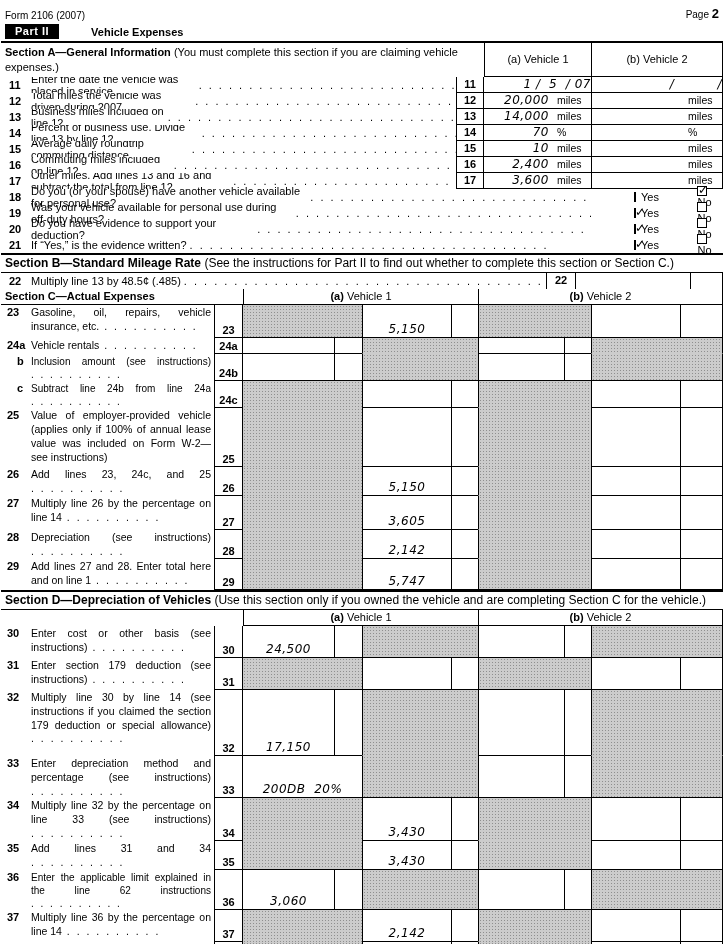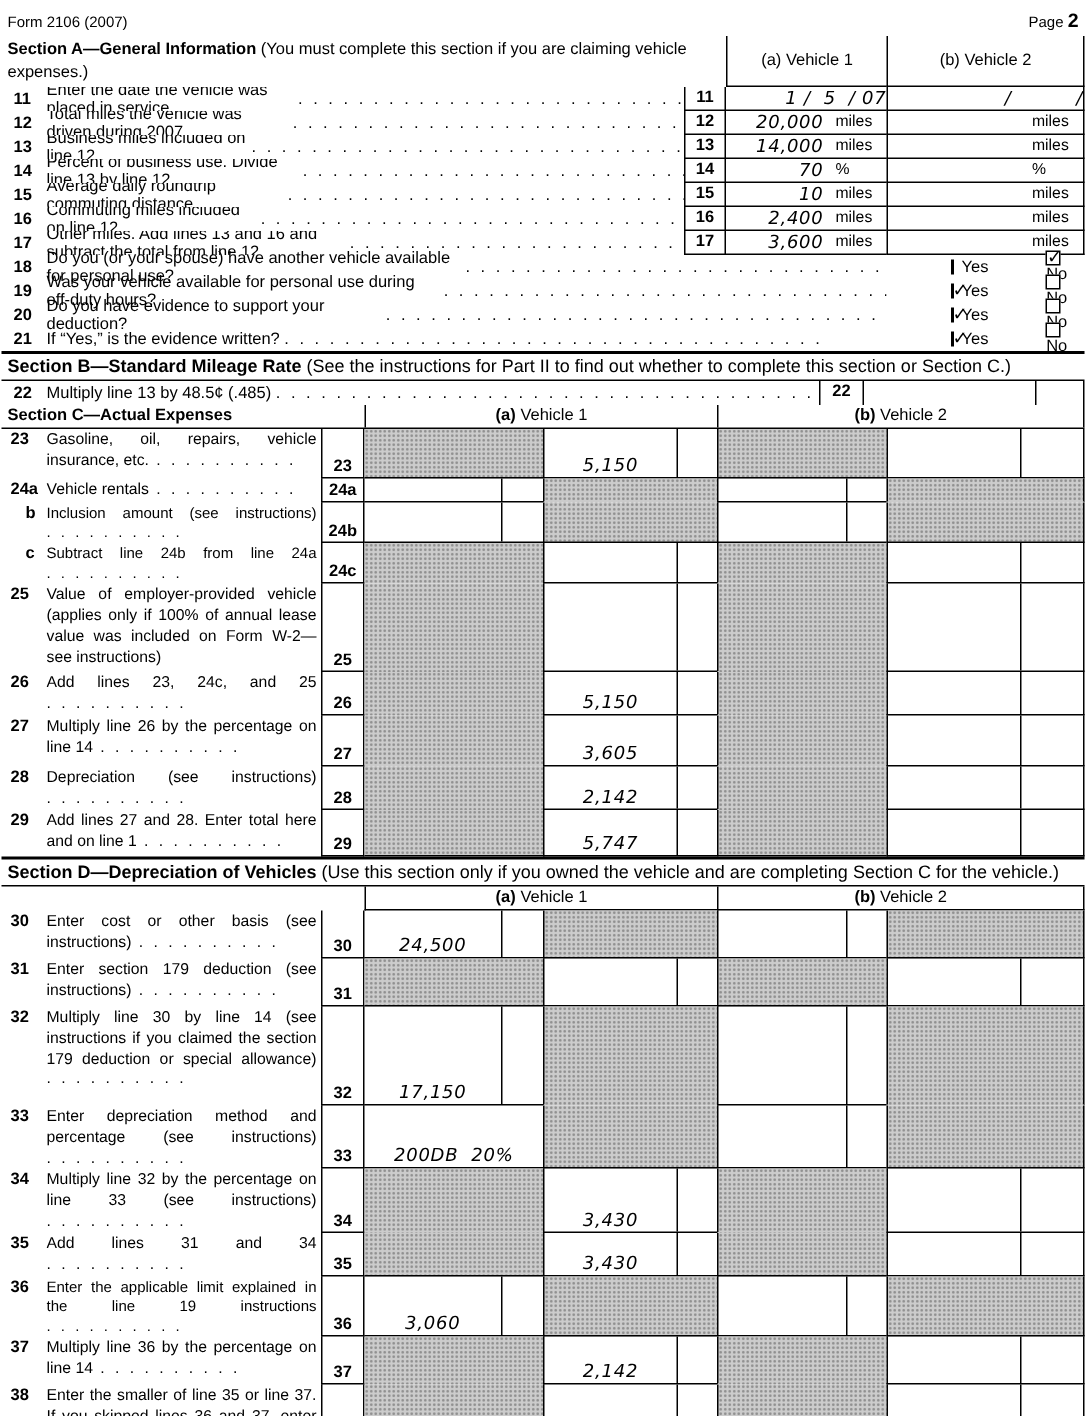--- a/index.html
+++ b/index.html
@@ -105,20 +105,24 @@
 </head>
 <body>
 
 <div class="page">
 
   <div class="tophdr">
     <span>Form 2106 (2007)</span>
     <span><span>Page</span>&nbsp;<span class="pgnum">2</span></span>
   </div>
 
+  <div class="partbar">
+    <span class="partbadge">Part II</span>
+    <span class="parttitle">Vehicle Expenses</span>
+  </div>
 
   <div class="secA-hdr">
     <div class="left"><span class="b">Section A—General Information</span><span> (You must complete this section if you are claiming vehicle expenses.)</span></div>
     <div class="vh vh1">(a) Vehicle 1</div>
     <div class="vh vh2">(b) Vehicle 2</div>
   </div>
 
   <div class="arow">
     <div class="desc">
         <span class="n">11</span>
@@ -561,21 +565,21 @@
       </div>
     <div class="cell a2 shade"></div>
     <div class="cell b2">
         <span class="amt hw"></span>
         <span class="cents"></span>
       </div>
   </div>
   <div class="crow" style="min-height:33px">
     <div class="c-desc">
         <span class="dn">36</span>
-        <span class="dt" style="font-size:10px"><span>Enter the applicable limit explained in the line 19 instructions</span><span class="idots"></span></span>
+        <span class="dt" style="font-size:10px"><span>Enter the applicable limit explained in the line 62 instructions</span><span class="idots"></span></span>
       </div>
     <div class="c-num">36</div>
     <div class="cell a1">
         <span class="amt hw">3,060</span>
         <span class="cents"></span>
       </div>
     <div class="cell b1 shade"></div>
     <div class="cell a2">
         <span class="amt hw"></span>
         <span class="cents"></span>

